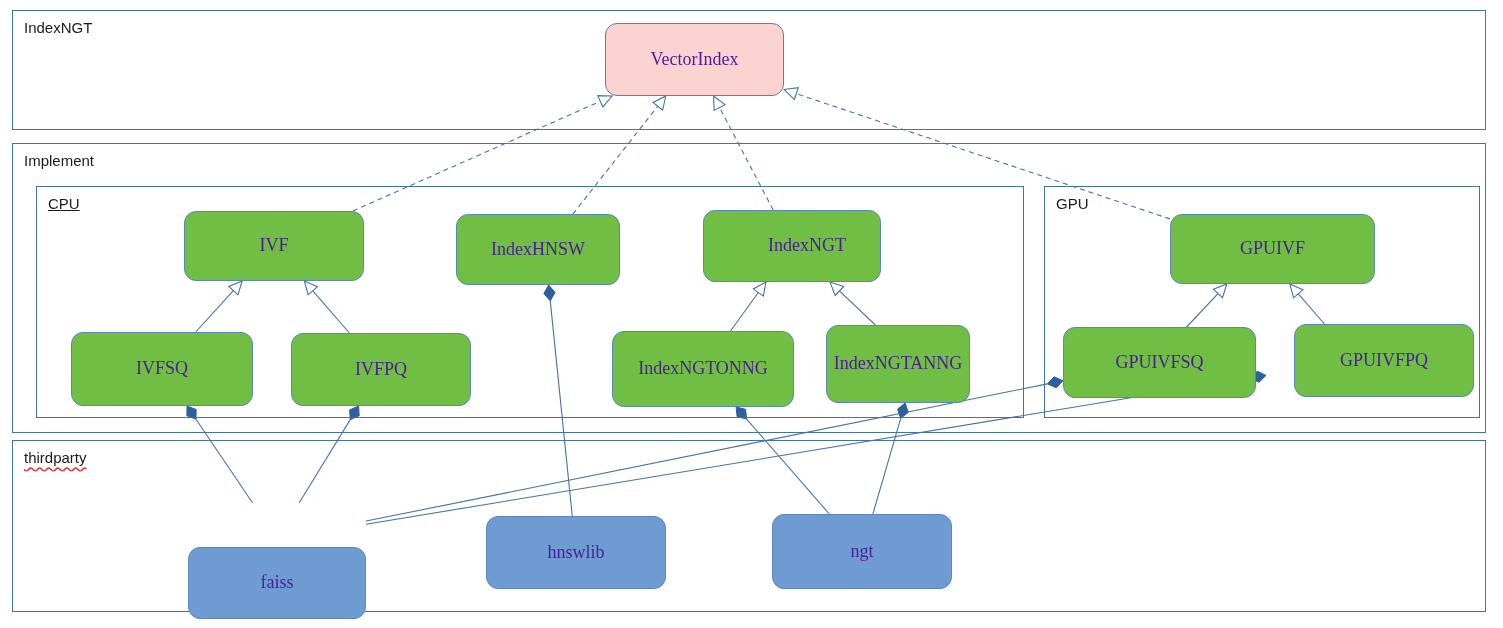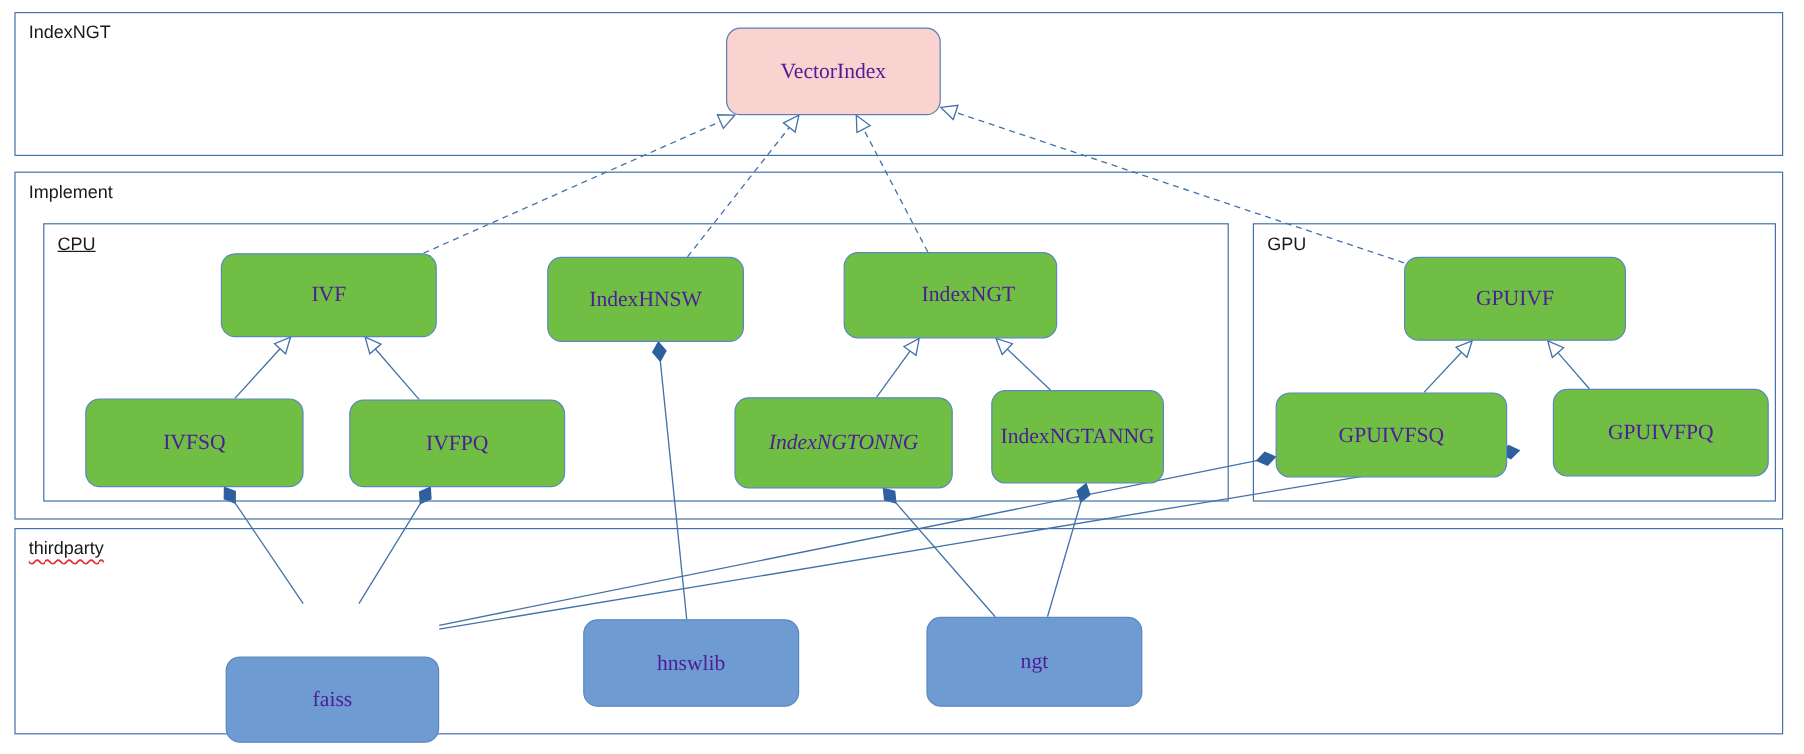--- a/index.html
+++ b/index.html
@@ -77,22 +77,22 @@
       <div class="frame" style="left: 12px; top: 440px; width: 1474px; height: 172px; border-color: rgb(68, 114, 168);"></div>
       <div class="frame-label misspelled" style="left: 24px; top: 449px;">thirdparty</div>
     </div>
   <div id="nodes-layer">
       <div class="node iface" style="left: 605px; top: 23px; width: 179px; height: 73px;">VectorIndex</div>
       <div class="node impl" style="left: 184px; top: 211px; width: 180px; height: 70px;">IVF</div>
       <div class="node impl" style="left: 456px; top: 214px; width: 164px; height: 71px;">IndexHNSW</div>
       <div class="node impl" style="left: 703px; top: 210px; width: 178px; height: 72px; padding-left: 30px;">IndexNGT</div>
       <div class="node impl" style="left: 71px; top: 332px; width: 182px; height: 74px;">IVFSQ</div>
       <div class="node impl" style="left: 291px; top: 333px; width: 180px; height: 73px;">IVFPQ</div>
-      <div class="node impl" style="left: 612px; top: 331px; width: 182px; height: 76px; font-style: italic;">IndexNGTONNG</div>
+      <div class="node impl" style="left: 612px; top: 331px; width: 182px; height: 76px;">IndexNGTONNG</div>
       <div class="node impl" style="left: 826px; top: 325px; width: 144px; height: 78px;">IndexNGTANNG</div>
-      <div class="node impl" style="left: 1170px; top: 214px; width: 185px; height: 70px;">GPUIVF</div>
+      <div class="node impl" style="left: 1170px; top: 214px; width: 205px; height: 70px;">GPUIVF</div>
       <div class="node impl" style="left: 1063px; top: 327px; width: 193px; height: 71px;">GPUIVFSQ</div>
       <div class="node impl" style="left: 1266px; top: 324px; width: 180px; height: 73px; margin-left: 28px;">GPUIVFPQ</div>
       <div class="node third" style="left: 188px; top: 503px; width: 178px; height: 72px; margin-top: 44px;">faiss</div>
       <div class="node third" style="left: 486px; top: 516px; width: 180px; height: 73px;">hnswlib</div>
       <div class="node third" style="left: 772px; top: 514px; width: 180px; height: 75px;">ngt</div>
     </div>
 </div>
 
 </body></html>

